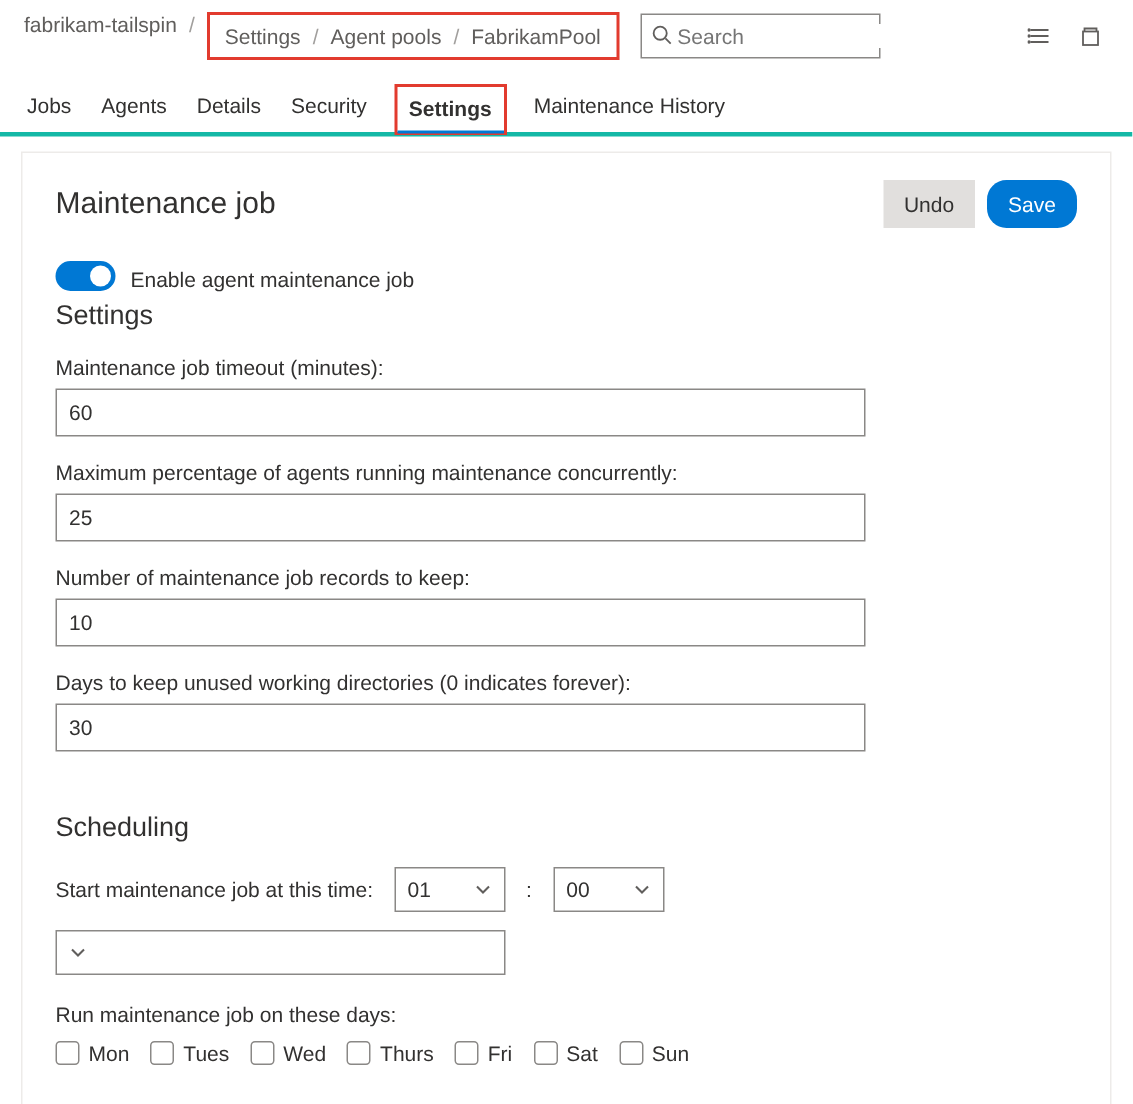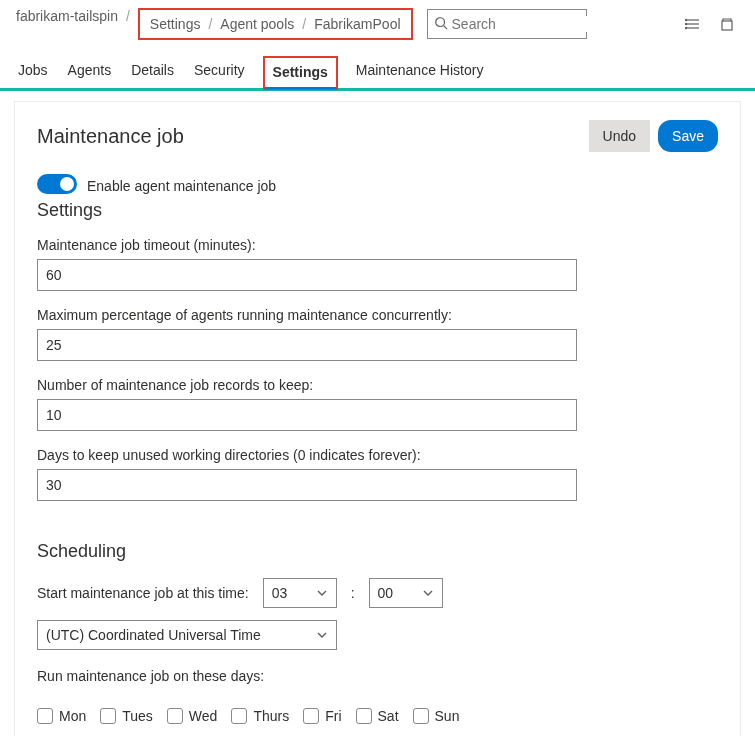--- a/index.html
+++ b/index.html
@@ -126,21 +126,21 @@
     .sched-label { margin-right: 2px; }
     .select {
       display: inline-flex; align-items: center; justify-content: space-between;
       border: 1px solid #8a8886; height: 30px; padding: 0 8px; gap: 18px;
       background: #fff; cursor: pointer; font-size: 14px; min-width: 74px;
     }
     .select.wide { min-width: 300px; flex: 0 0 auto; }
     .chev { display: inline-flex; }
     .chev svg { width: 12px; height: 12px; }
     .colon { padding: 0 2px; }
-    .days-row { display: flex; align-items: center; gap: 14px; margin-top: 24px; flex-wrap: wrap; }
+    .days-row { display: flex; align-items: center; gap: 14px; margin-top: 10px; flex-wrap: wrap; }
     .day { display: inline-flex; align-items: center; gap: 6px; cursor: pointer; }
     .chk {
       width: 16px; height: 16px; border: 1px solid #8a8886; border-radius: 3px; display: inline-block;
     }
   </style>
 </head>
 <body>
 
 <div class="topbar">
   <div class="breadcrumbs">
@@ -226,38 +226,37 @@
     <label class="field-label">Days to keep unused working directories (0 indicates forever):</label>
     <input class="textinput" value="30" style="">
   </div>
 
   <div style="height:18px"></div>
   <div class="section-title">Scheduling</div>
 
   <div class="sched-row">
     <span class="sched-label">Start maintenance job at this time:</span>
     <div class="select">
-      <span>03</span>
+      <span>01</span>
       <span class="chev">
           <svg viewBox="0 0 12 12" fill="none" stroke="#605e5c" stroke-width="1.4">
             <polyline points="2,4 6,8 10,4"></polyline>
           </svg>
         </span>
     </div>
     <span class="colon">:</span>
     <div class="select">
       <span>00</span>
       <span class="chev">
           <svg viewBox="0 0 12 12" fill="none" stroke="#605e5c" stroke-width="1.4">
             <polyline points="2,4 6,8 10,4"></polyline>
           </svg>
         </span>
     </div>
     <div class="select wide">
-      <span>(UTC) Coordinated Universal Time</span>
       <span class="chev">
           <svg viewBox="0 0 12 12" fill="none" stroke="#605e5c" stroke-width="1.4">
             <polyline points="2,4 6,8 10,4"></polyline>
           </svg>
         </span>
     </div>
   </div>
 
   <div>Run maintenance job on these days:</div>
   <div class="days-row">

